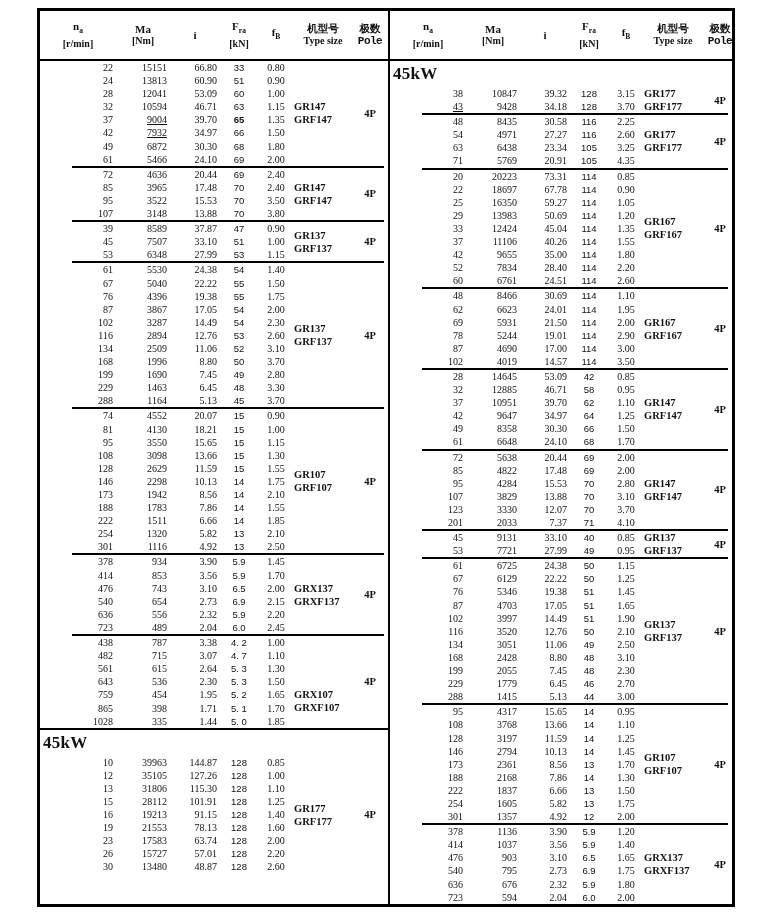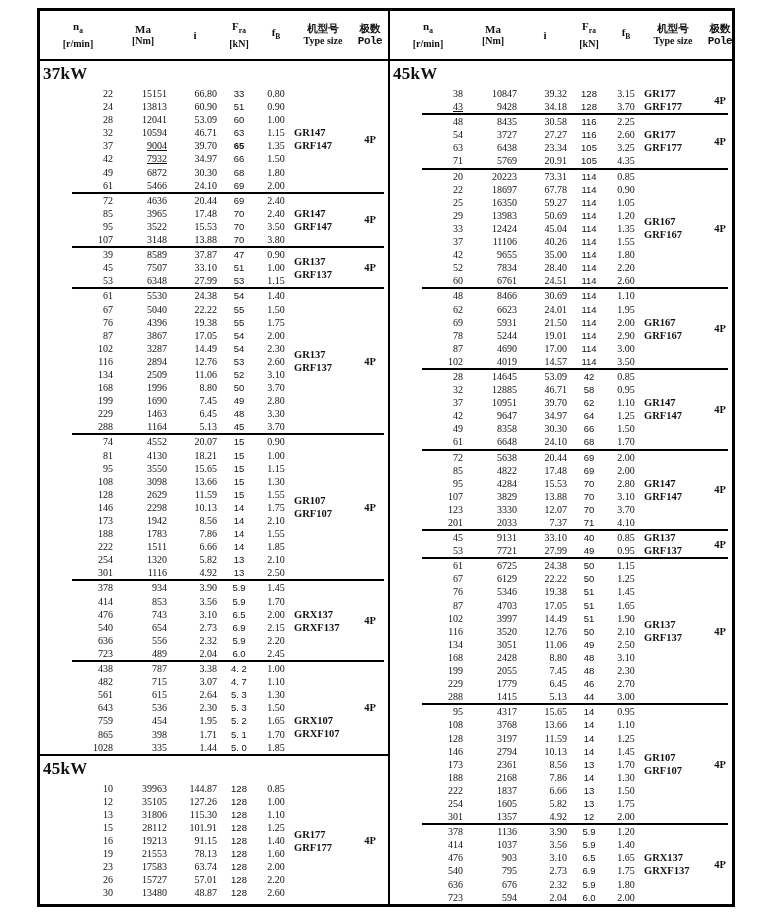--- a/index.html
+++ b/index.html
@@ -67,21 +67,20 @@
     </div>
     <div class="hcell h-type">
       <div>机型号</div>
       <div class="hunit">Type size</div>
     </div>
     <div class="hcell h-pole">
       <div>极数</div>
       <div class="hunit">Pole</div>
     </div>
   </div>
-<div class="section-title">37kW</div>
       <div class="block">
         <div class="cell c-na" style="grid-area: 1 / 1;">22</div>
         <div class="cell c-ma" style="grid-area: 1 / 2;">15151</div>
         <div class="cell c-i" style="grid-area: 1 / 3;">66.80</div>
         <div class="cell c-fra" style="grid-area: 1 / 4;">33</div>
         <div class="cell c-fb" style="grid-area: 1 / 5;">0.80</div>
         <div class="cell c-na" style="grid-area: 2 / 1;">24</div>
         <div class="cell c-ma" style="grid-area: 2 / 2;">13813</div>
         <div class="cell c-i" style="grid-area: 2 / 3;">60.90</div>
         <div class="cell c-fra" style="grid-area: 2 / 4;">51</div>
@@ -483,21 +482,21 @@
         <div class="pole-cell" style="grid-area: 1 / 7 / 3;">4P</div>
       </div>
       <div class="blk-sep"></div>
       <div class="block">
         <div class="cell c-na" style="grid-area: 1 / 1;">48</div>
         <div class="cell c-ma" style="grid-area: 1 / 2;">8435</div>
         <div class="cell c-i" style="grid-area: 1 / 3;">30.58</div>
         <div class="cell c-fra" style="grid-area: 1 / 4;">116</div>
         <div class="cell c-fb" style="grid-area: 1 / 5;">2.25</div>
         <div class="cell c-na" style="grid-area: 2 / 1;">54</div>
-        <div class="cell c-ma" style="grid-area: 2 / 2;">3727</div>
+        <div class="cell c-ma" style="grid-area: 2 / 2;">4971</div>
         <div class="cell c-i" style="grid-area: 2 / 3;">27.27</div>
         <div class="cell c-fra" style="grid-area: 2 / 4;">116</div>
         <div class="cell c-fb" style="grid-area: 2 / 5;">2.60</div>
         <div class="cell c-na" style="grid-area: 3 / 1;">63</div>
         <div class="cell c-ma" style="grid-area: 3 / 2;">6438</div>
         <div class="cell c-i" style="grid-area: 3 / 3;">23.34</div>
         <div class="cell c-fra" style="grid-area: 3 / 4;">105</div>
         <div class="cell c-fb" style="grid-area: 3 / 5;">3.25</div>
         <div class="cell c-na" style="grid-area: 4 / 1;">71</div>
         <div class="cell c-ma" style="grid-area: 4 / 2;">5769</div>

